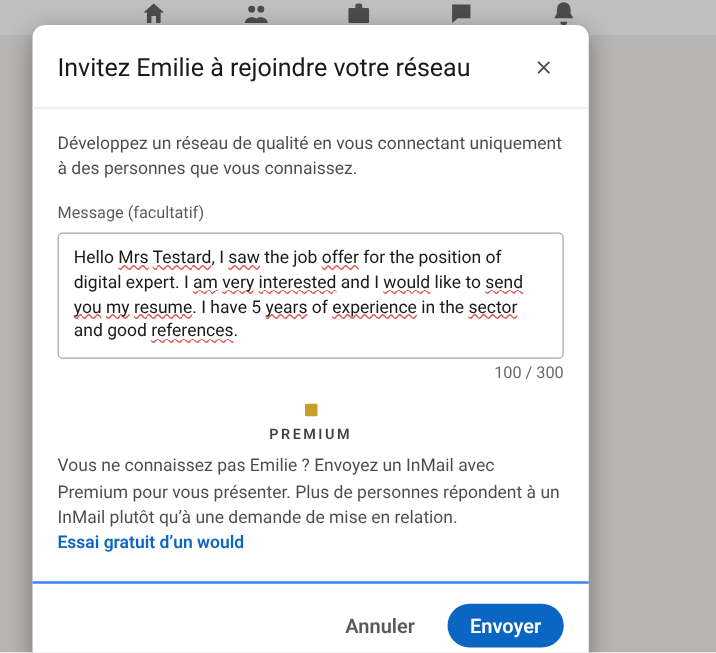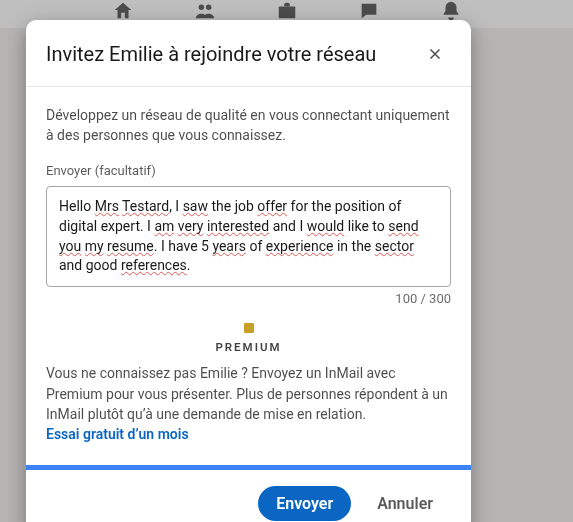--- a/index.html
+++ b/index.html
@@ -75,21 +75,21 @@
     justify-content: center;
     color: rgba(0,0,0,0.7);
     cursor: pointer;
   }
   .close-btn svg { width: 18px; height: 18px; }
   .modal-body {
     padding: 18px 20px 20px 20px;
     color: rgba(0,0,0,0.7);
     font-size: 14px;
     line-height: 1.45;
-    border-bottom: 5px solid #3b82f6;
+    border-bottom: 2px solid #3b82f6;
   }
   .intro { margin-bottom: 16px; }
   .field-label {
     font-size: 13px;
     color: rgba(0,0,0,0.65);
     margin-bottom: 6px;
   }
   .field {
     width: 100%;
     border: 1px solid rgba(0,0,0,0.35);
@@ -213,28 +213,28 @@
   <div class="modal-header">
     <h2 class="modal-title">Invitez Emilie à rejoindre votre réseau</h2>
     <div class="close-btn">
       <svg viewBox="0 0 24 24" fill="none" stroke="currentColor" stroke-width="2">
           <path d="M6 6l12 12M18 6L6 18"></path>
         </svg>
     </div>
   </div>
   <div class="modal-body">
     <p class="intro">Développez un réseau de qualité en vous connectant uniquement à des personnes que vous connaissez.</p>
-    <div class="field-label">Envoyer (facultatif)</div>
+    <div class="field-label">Message (facultatif)</div>
     <div class="field" id="message-field" contenteditable="true" style=""><span>Hello </span><span class="spellerr">Mrs</span><span> </span><span class="spellerr">Testard</span><span>, I </span><span class="spellerr">saw</span><span> the job </span><span class="spellerr">offer</span><span> for the position of digital expert. I </span><span class="spellerr">am</span><span> </span><span class="spellerr">very</span><span> </span><span class="spellerr">interested</span><span> and I </span><span class="spellerr">would</span><span> like to </span><span class="spellerr">send</span><span> </span><span class="spellerr">you</span><span> </span><span class="spellerr">my</span><span> </span><span class="spellerr">resume</span><span>. I have 5 </span><span class="spellerr">years</span><span> of </span><span class="spellerr">experience</span><span> in the </span><span class="spellerr">sector</span><span> and good </span><span class="spellerr">references</span><span>.</span></div>
     <div class="counter">100 / 300</div>
 
     <div class="premium-row">
       <span class="premium-icon"></span>
       <span class="premium-label">PREMIUM</span>
     </div>
     <p class="premium-text">Vous ne connaissez pas Emilie ? Envoyez un InMail avec Premium pour vous présenter. Plus de personnes répondent à un InMail plutôt qu’à une demande de mise en relation.</p>
-    <a class="premium-link">Essai gratuit d’un mois</a>
+    <a class="premium-link">Essai gratuit d’un would</a>
   </div>
   <div class="modal-footer">
+    <button class="btn btn-secondary">Annuler</button>
     <button class="btn btn-primary">Envoyer</button>
-    <button class="btn btn-secondary">Annuler</button>
   </div>
 </div>
 
 </body></html>

